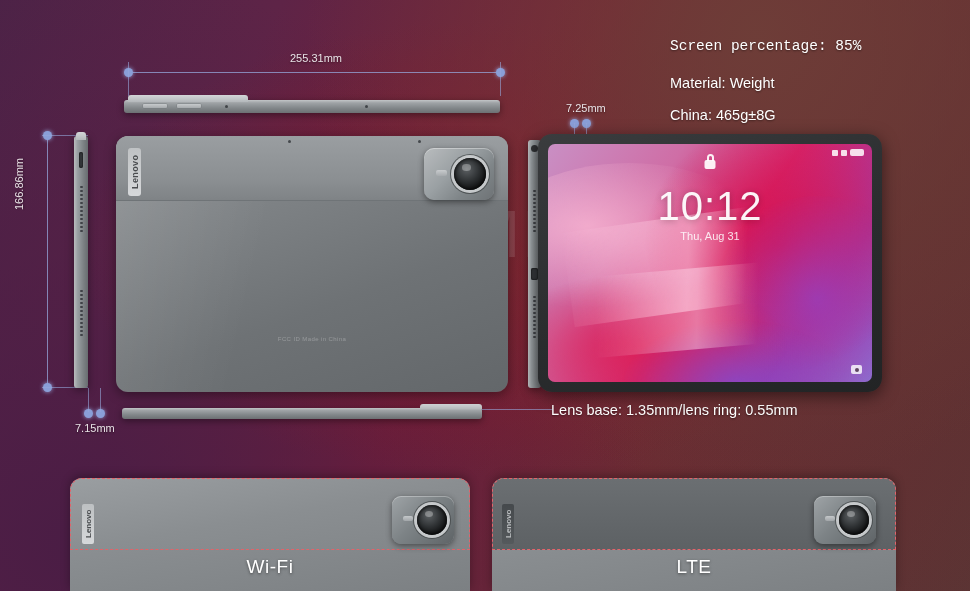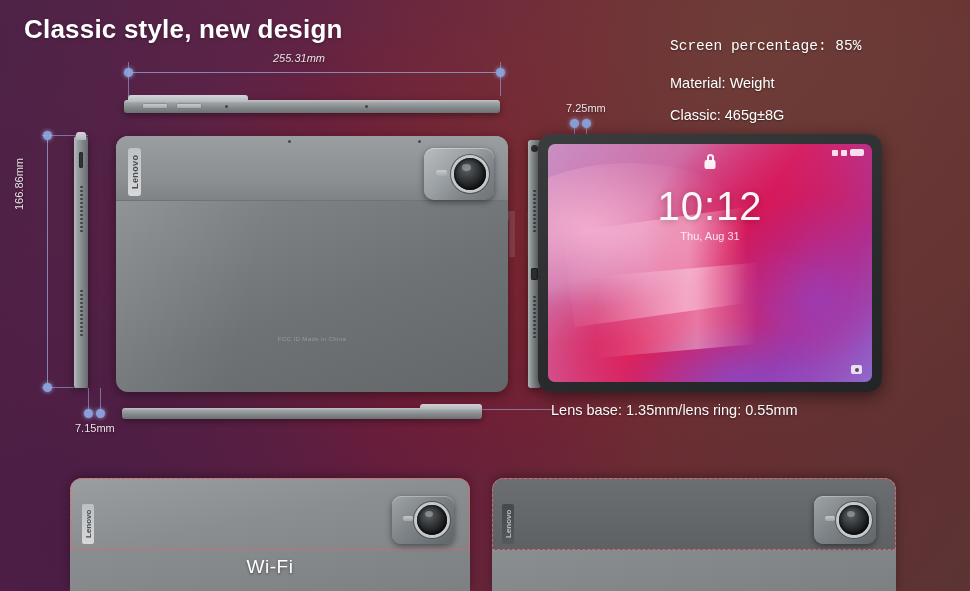--- a/index.html
+++ b/index.html
@@ -197,27 +197,26 @@
     background:linear-gradient(180deg,#6b6f72 0%,#5d6164 100%);
   }
 </style>
 </head>
 <body>
 
 <div id="stage">
 
   <div class="watermark">SZCTCOMPANY</div>
 
-  <div class="title">Classic style, new design</div>
 
   <div class="spec s0">Screen percentage: 85%</div>
   <div class="spec s1">Material: Weight</div>
-  <div class="spec s2">Classic: 465g±8G</div>
-
-  <div class="dimlabel" style="left:273px;top:52px;font-style:italic;">255.31mm</div>
+  <div class="spec s2">China: 465g±8G</div>
+
+  <div class="dimlabel" style="left:290px;top:52px;">255.31mm</div>
   <div class="dimline" style="left:129px;top:72px;width:372px;height:1px;"></div>
   <div class="dot" style="left:124px;top:68px;"></div>
   <div class="dot" style="left:496px;top:68px;"></div>
   <div class="tick" style="left:128px;top:62px;width:1px;height:34px;"></div>
   <div class="tick" style="left:500px;top:62px;width:1px;height:34px;"></div>
 
   <div class="dimlabel" style="left:13px;top:210px;transform:rotate(-90deg);transform-origin:left top;">166.86mm</div>
   <div class="dimline" style="left:47px;top:136px;width:1px;height:252px;"></div>
   <div class="dot" style="left:43px;top:131px;"></div>
   <div class="dot" style="left:43px;top:383px;"></div>
@@ -369,15 +368,16 @@
 
   <div class="variant" style="left:492px;top:478px;width:404px;height:113px;">
     <div class="variant-body" style="width:404px;height:113px;"></div>
     <div class="lte-band" style="left:0;top:0;width:404px;height:72px;"></div>
     <div class="variant-top" style="height:72px;"></div>
     <div class="v-lenovo" style="left:10px;top:26px;width:12px;height:40px;font-size:8px;background:linear-gradient(180deg,#55595c,#45494c);color:#b9bcbe;">Lenovo</div>
     <div class="v-cam" style="left:322px;top:18px;width:62px;height:48px;">
       <div class="cam-flash" style="position:absolute;left:11px;top:20px;width:10px;height:5px;"></div>
       <div class="cam-lens" style="position:absolute;right:7px;top:9px;width:30px;height:30px;"></div>
     </div>
+    <div class="variant-label" style="top:78px;">LTE</div>
   </div>
 
 </div>
 
 </body></html>

